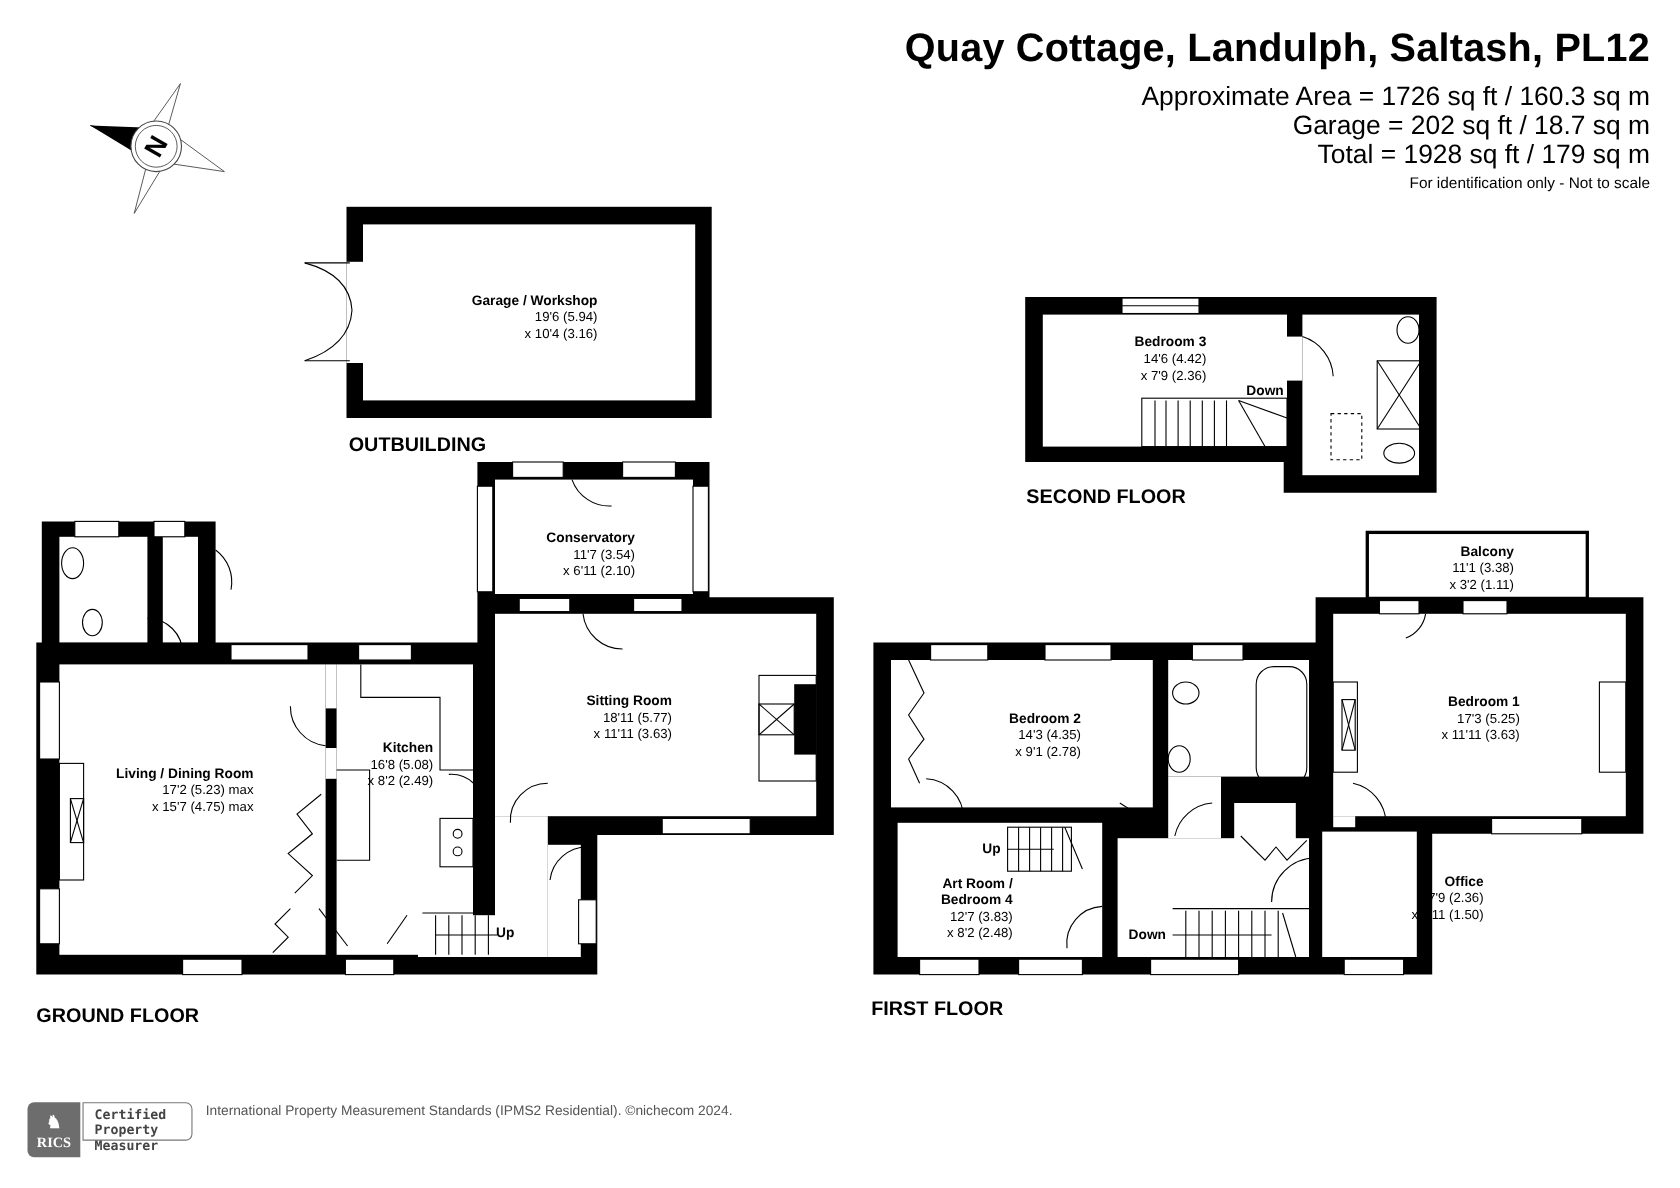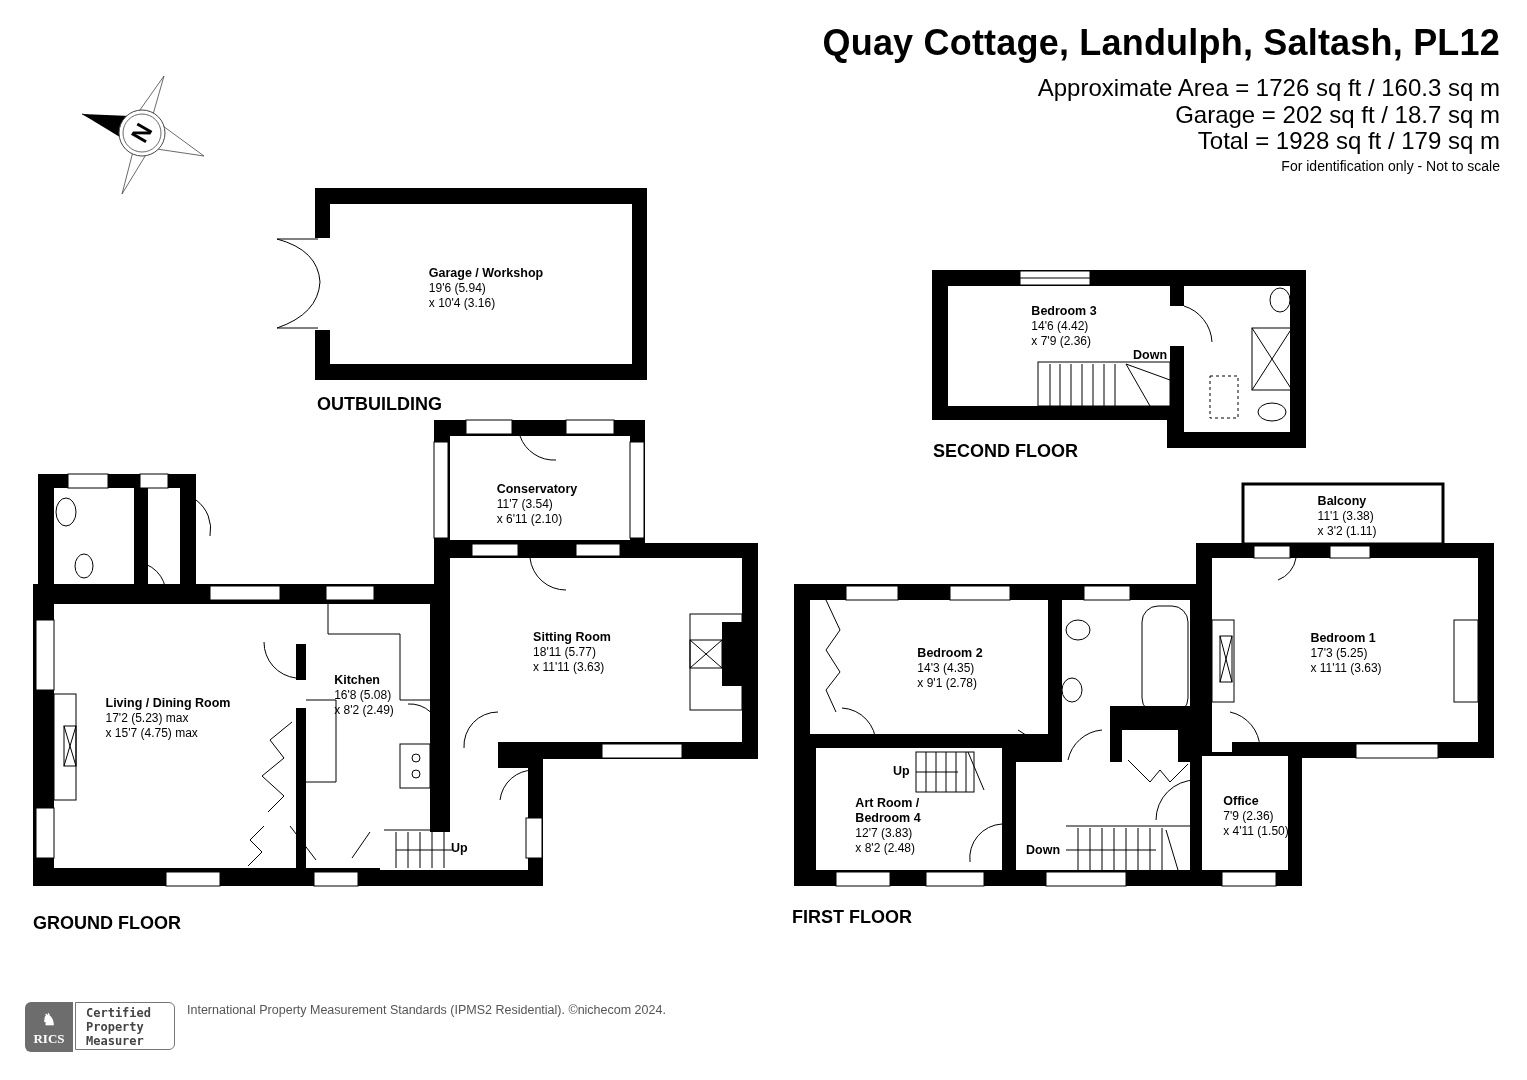--- a/index.html
+++ b/index.html
@@ -2,32 +2,32 @@
 <html><head>
 <meta charset="utf-8">
 <style>
   html,body{margin:0;padding:0;background:#fff;}
   body{width:1527px;height:1080px;position:relative;overflow:hidden;font-family:"Liberation Sans",sans-serif;color:#000;}
   .abs{position:absolute;}
   #title{right:27px;top:22px;font-size:36px;font-weight:bold;letter-spacing:0.2px;white-space:nowrap;}
   .area{right:27px;font-size:24px;white-space:nowrap;text-align:left;}
   #note{right:27px;top:158px;font-size:14px;white-space:nowrap;}
   .floor-label{font-size:18px;font-weight:bold;white-space:nowrap;}
-  .room{position:absolute;text-align:left;font-size:12px;line-height:15px;white-space:nowrap;transform:translateX(-50%);}
+  .room{position:absolute;text-align:right;font-size:12px;line-height:15px;white-space:nowrap;transform:translateX(-50%);}
   .room .rn{font-weight:bold;font-size:12.5px;}
   .tag{position:absolute;font-size:12.5px;font-weight:bold;}
   svg{position:absolute;left:0;top:0;}
   .wall{fill:#000;}
   .win{fill:#fff;stroke:#000;stroke-width:1;}
   .thin{fill:none;stroke:#000;stroke-width:1;}
   .door{fill:none;stroke:#000;stroke-width:1;}
   #footer-badge{left:25px;top:1002px;width:151px;height:50px;}
   #rics-box{position:absolute;left:0;top:0;width:48px;height:50px;background:#6d6d6d;border-radius:6px 0 0 6px;color:#fff;font-weight:bold;font-size:13px;text-align:center;}
   #rics-box .rt{position:absolute;bottom:5px;width:100%;font-family:"Liberation Serif",serif;}
-  #cert-box{position:absolute;left:50px;top:0;width:100px;height:48px;border:1px solid #777;border-radius:0 6px 6px 0;font-family:"DejaVu Sans Mono",monospace;font-size:12px;line-height:14px;padding:3px 0 0 10px;box-sizing:border-box;color:#444;font-weight:bold;}
+  #cert-box{position:absolute;left:50px;top:0;width:100px;height:35px;border:1px solid #777;border-radius:0 6px 6px 0;font-family:"DejaVu Sans Mono",monospace;font-size:12px;line-height:14px;padding:3px 0 0 10px;box-sizing:border-box;color:#444;font-weight:bold;}
   #footer-text{left:187px;top:1002px;font-size:12.5px;line-height:16px;color:#555;white-space:nowrap;}
 </style>
 </head>
 <body>
 
 <div id="title" class="abs">Quay Cottage, Landulph, Saltash, PL12</div>
 <div class="abs area" style="top:74px">Approximate Area = 1726 sq ft / 160.3 sq m</div>
 <div class="abs area" style="top:101px">Garage = 202 sq ft / 18.7 sq m</div>
 <div class="abs area" style="top:127px">Total = 1928 sq ft / 179 sq m</div>
 <div id="note" class="abs">For identification only - Not to scale</div>
@@ -280,21 +280,21 @@
 <div class="room" style="left:1347px;top:494px">
   <div class="rn">Balcony</div>
   <div>11'1 (3.38)</div>
   <div>x 3'2 (1.11)</div>
 </div>
 <div class="room" style="left:1346px;top:631px">
   <div class="rn">Bedroom 1</div>
   <div>17'3 (5.25)</div>
   <div>x 11'11 (3.63)</div>
 </div>
-<div class="room" style="left:1256px;top:794px">
+<div class="room" style="left:1316px;top:794px">
   <div class="rn">Office</div>
   <div>7'9 (2.36)</div>
   <div>x 4'11 (1.50)</div>
 </div>
 <div class="tag" style="left:893px;top:764px">Up</div>
 <div class="tag" style="left:1026px;top:843px">Down</div>
 
 <div id="footer-badge" class="abs">
   <div id="rics-box">
     <div style="position:absolute;top:8px;width:100%;font-size:16px;">♞</div>

